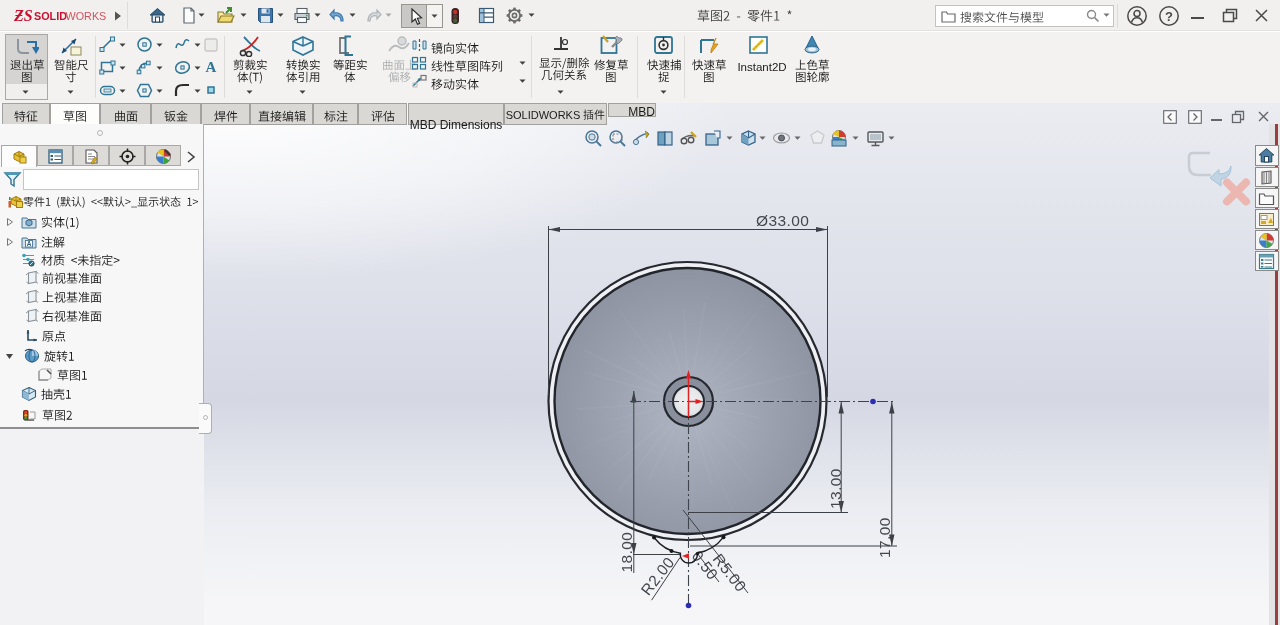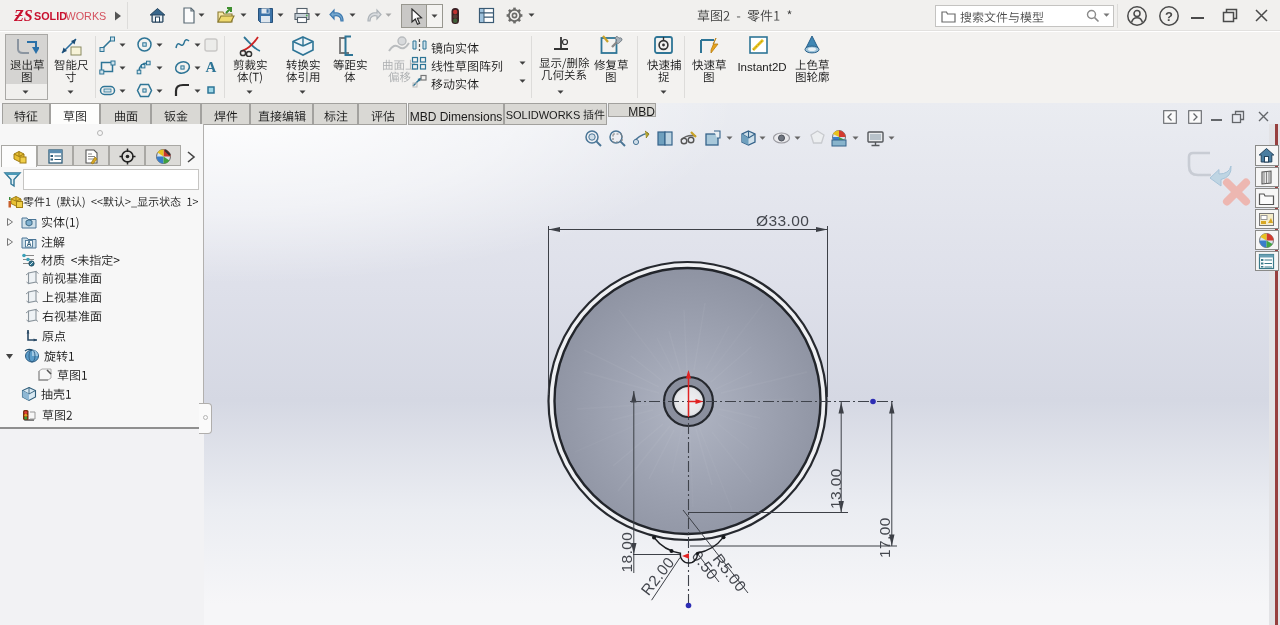--- a/index.html
+++ b/index.html
@@ -533,21 +533,21 @@
       <use href="#u8f91" x="36.0" y="10.7"></use>
     </svg></div>
 <div class="ab" style="left:313px;top:103px;width:45px;height:22px;background:#d9d8d4;border:1px solid #a2a19e;border-bottom:1px solid #a2a19e;text-align:center;padding-top:4px"><svg class="ct" width="24" height="16" fill="#1a1a1a">
       <use href="#u6807" x="0.0" y="10.7"></use>
       <use href="#u6ce8" x="12.0" y="10.7"></use>
     </svg></div>
 <div class="ab" style="left:358px;top:103px;width:49px;height:22px;background:#d9d8d4;border:1px solid #a2a19e;border-bottom:1px solid #a2a19e;text-align:center;padding-top:4px"><svg class="ct" width="24" height="16" fill="#1a1a1a">
       <use href="#u8bc4" x="0.0" y="10.7"></use>
       <use href="#u4f30" x="12.0" y="10.7"></use>
     </svg></div>
-<div class="ab" style="left:408px;top:103px;width:96px;height:22px;background:#d9d8d4;border:1px solid #a2a19e;text-align:center;font-size:12px;color:#1a1a1a;padding-top:6px">MBD Dimensions</div>
+<div class="ab" style="left:408px;top:103px;width:96px;height:22px;background:#d9d8d4;border:1px solid #a2a19e;text-align:center;font-size:12px;color:#1a1a1a;padding-top:14px">MBD Dimensions</div>
 <div class="ab" style="left:504px;top:103px;width:103px;height:22px;background:#d9d8d4;border:1px solid #a2a19e;text-align:center;font-size:11px;color:#1a1a1a;padding-top:5px;white-space:nowrap">SOLIDWORKS <svg class="ct" width="22" height="14" fill="#1a1a1a">
       <g transform="scale(0.9167)">
         <use href="#u63d2" x="0.0" y="10.7"></use>
         <use href="#u4ef6" x="12.0" y="10.7"></use>
       </g>
     </svg></div>
 <div class="ab" style="left:608px;top:103px;width:48px;height:14px;background:#d9d8d4;border:1px solid #a2a19e;text-align:right;font-size:12px;color:#1a1a1a;padding-top:1px">MBD</div>
 <svg class="ab" style="left:0;top:103px" width="1280" height="522" viewBox="0 103 1280 522">
 <defs>
 <radialGradient id="discg" cx="0.5" cy="0.54" r="0.56">

